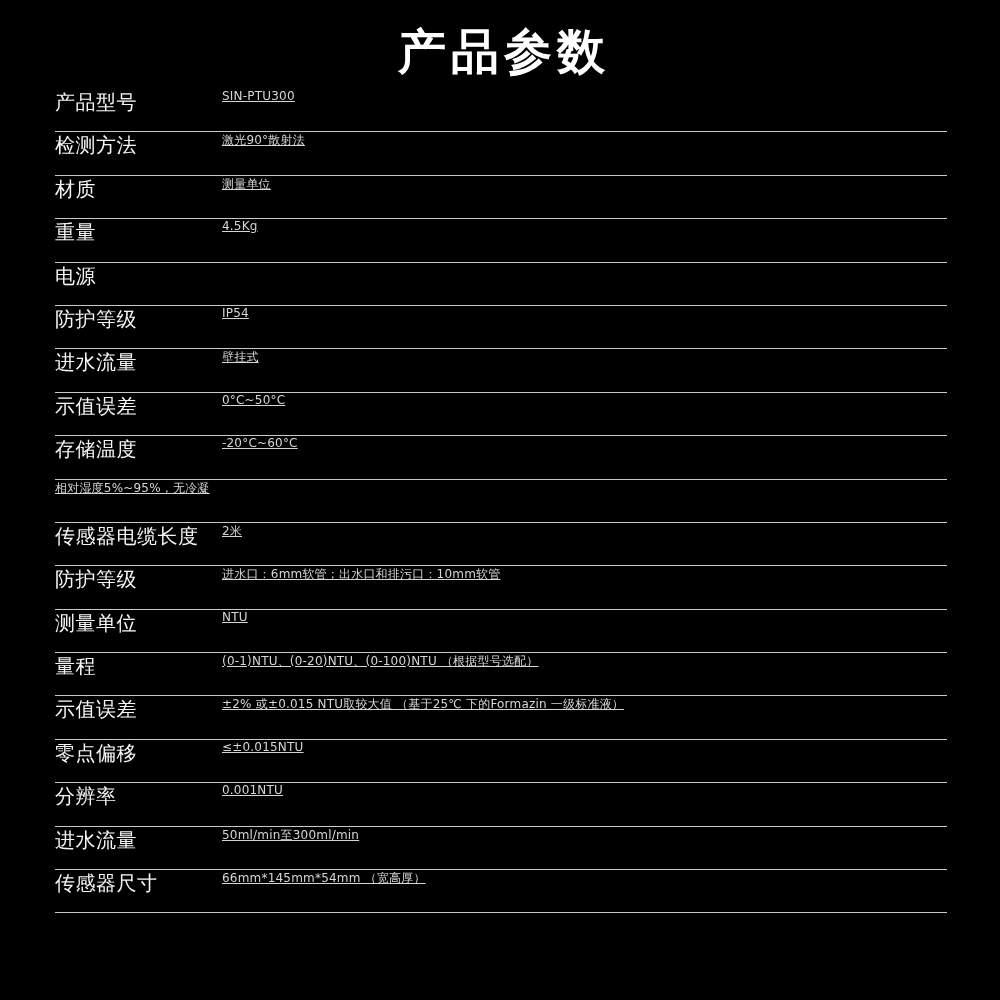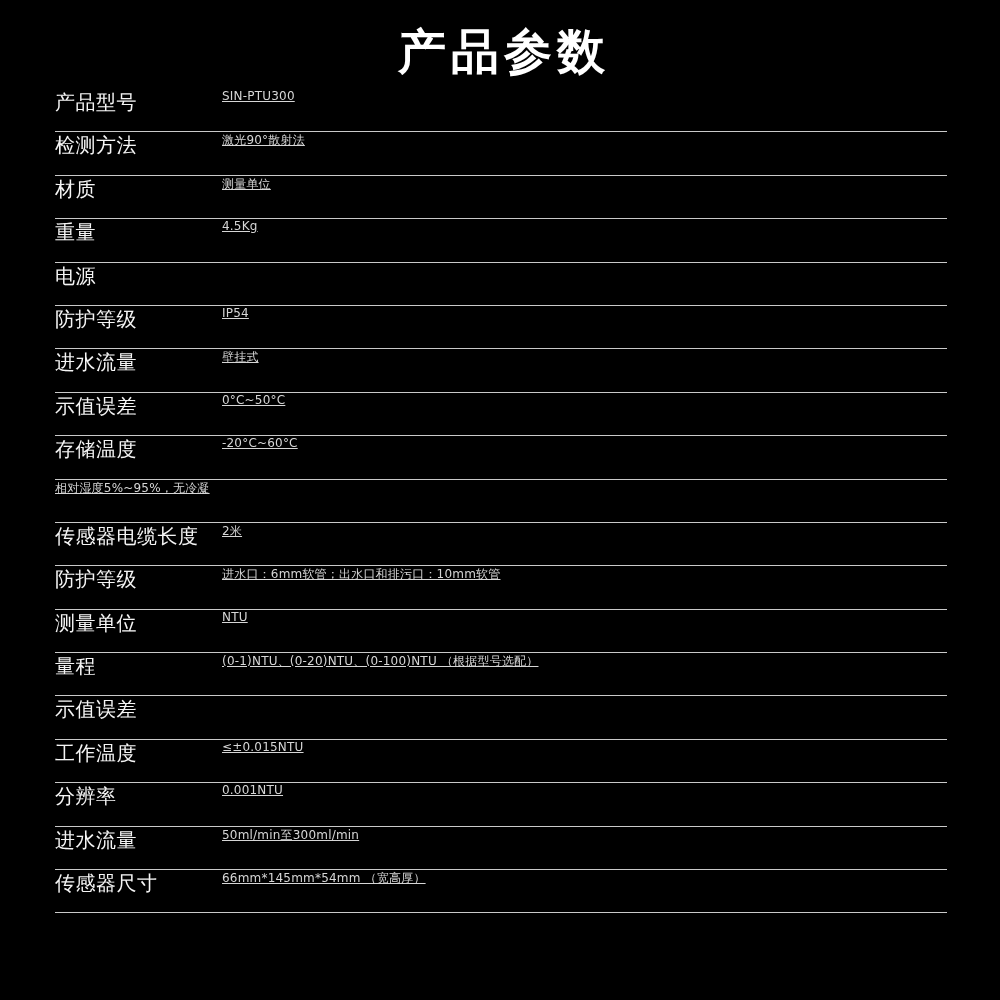--- a/index.html
+++ b/index.html
@@ -130,24 +130,25 @@
     <span class="value">NTU</span>
   </div>
 
   <div class="row">
     <span class="label">量程</span>
     <span class="value">(0-1)NTU、(0-20)NTU、(0-100)NTU （根据型号选配）</span>
   </div>
 
   <div class="row">
     <span class="label">示值误差</span>
+    <span class="value">±2% 或±0.015 NTU取较大值 （基于25℃ 下的Formazin 一级标准液）</span>
   </div>
 
   <div class="row">
-    <span class="label">工作温度</span>
+    <span class="label">零点偏移</span>
     <span class="value">≤±0.015NTU</span>
   </div>
 
   <div class="row">
     <span class="label">分辨率</span>
     <span class="value">0.001NTU</span>
   </div>
 
   <div class="row">
     <span class="label">进水流量</span>

